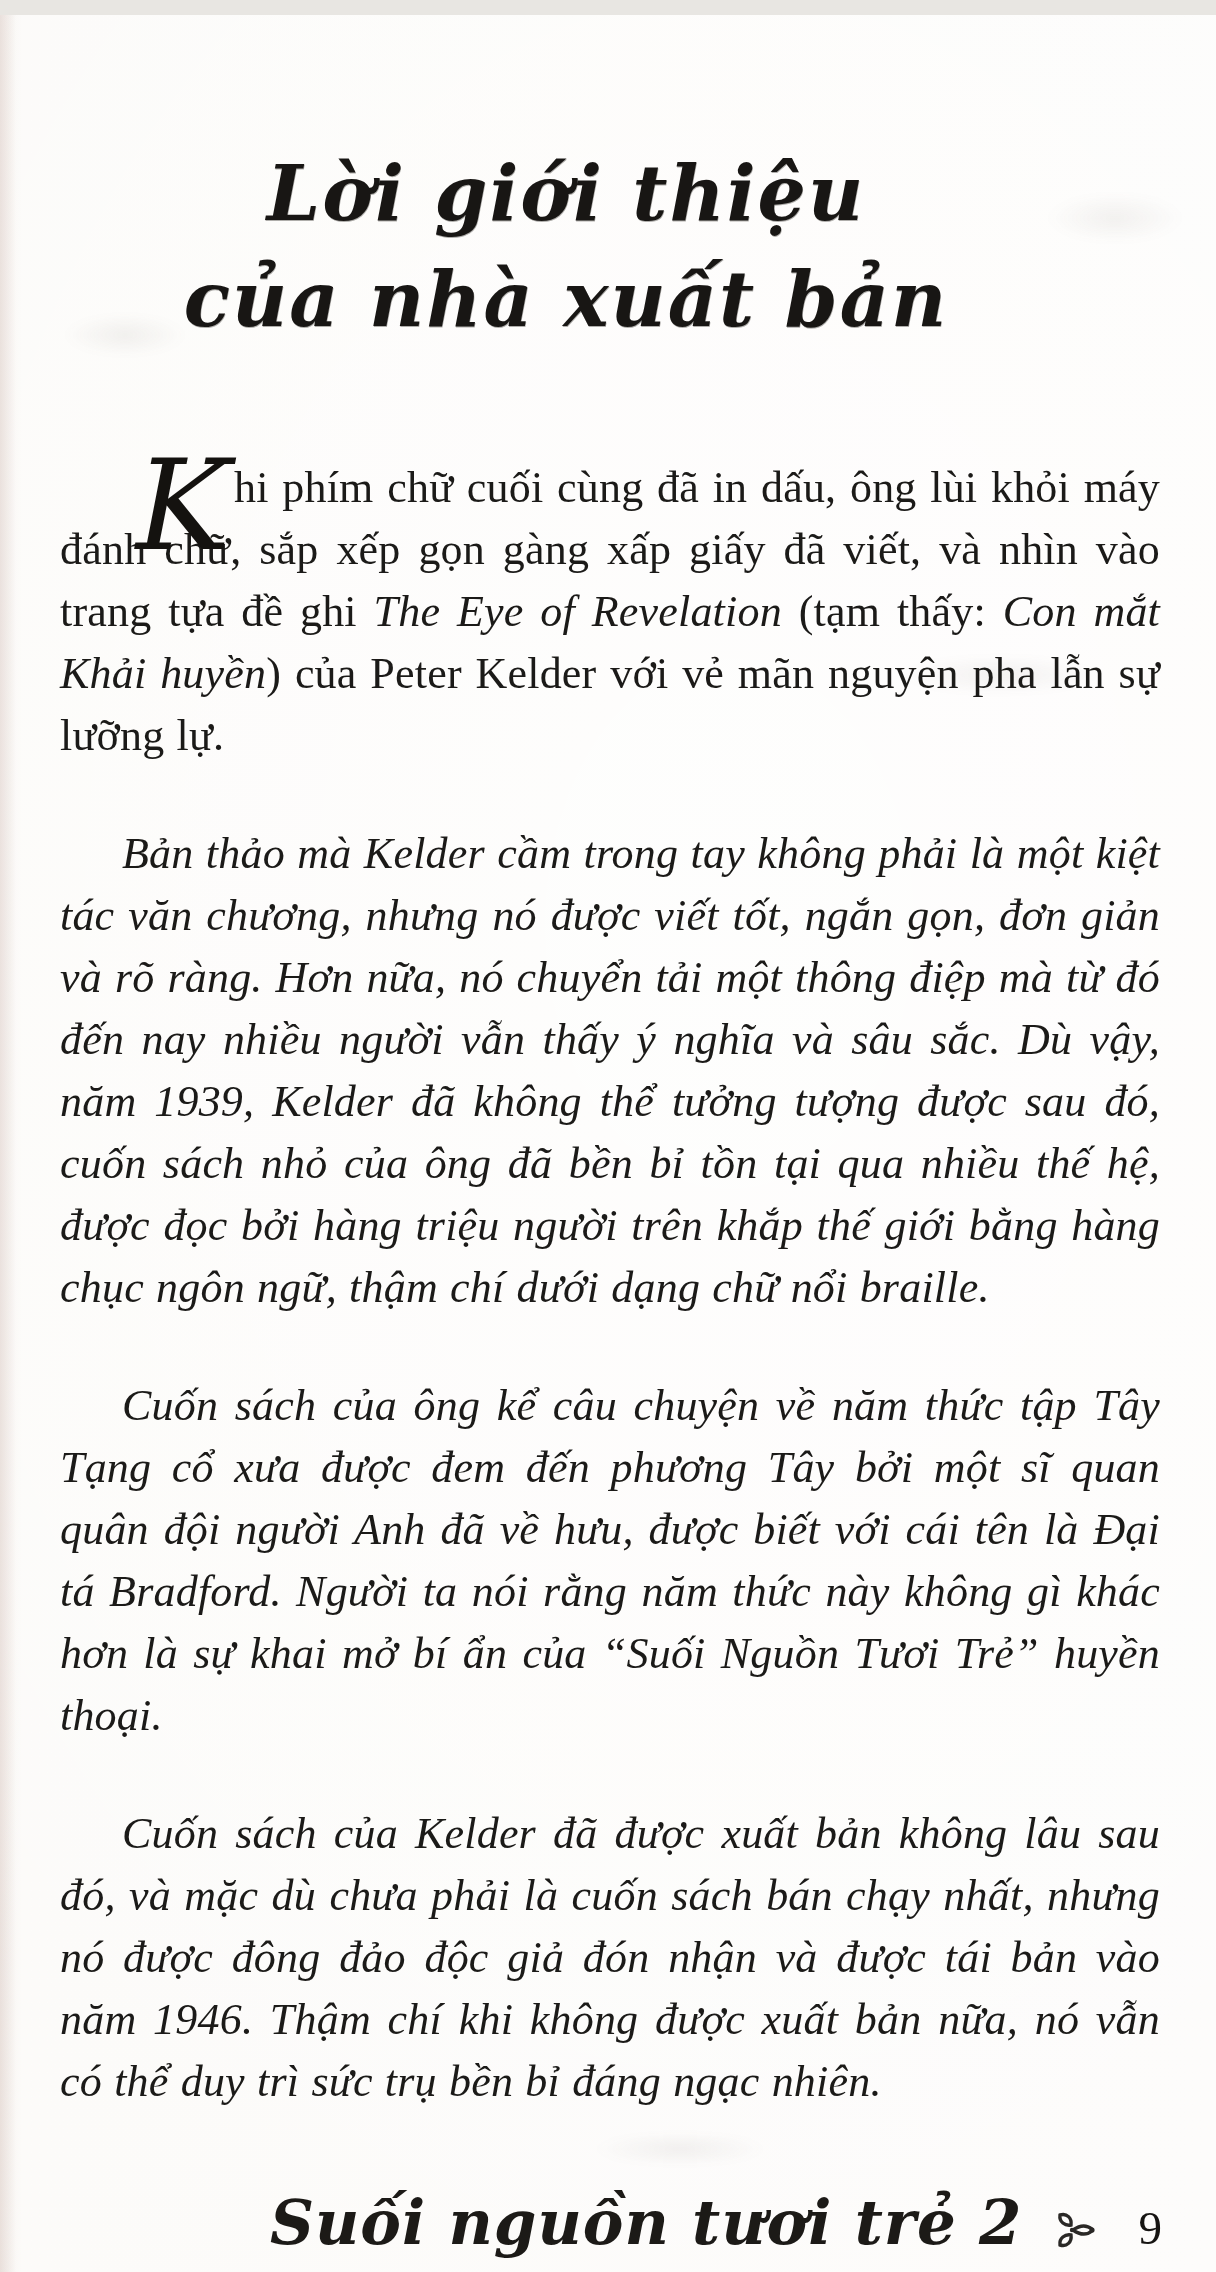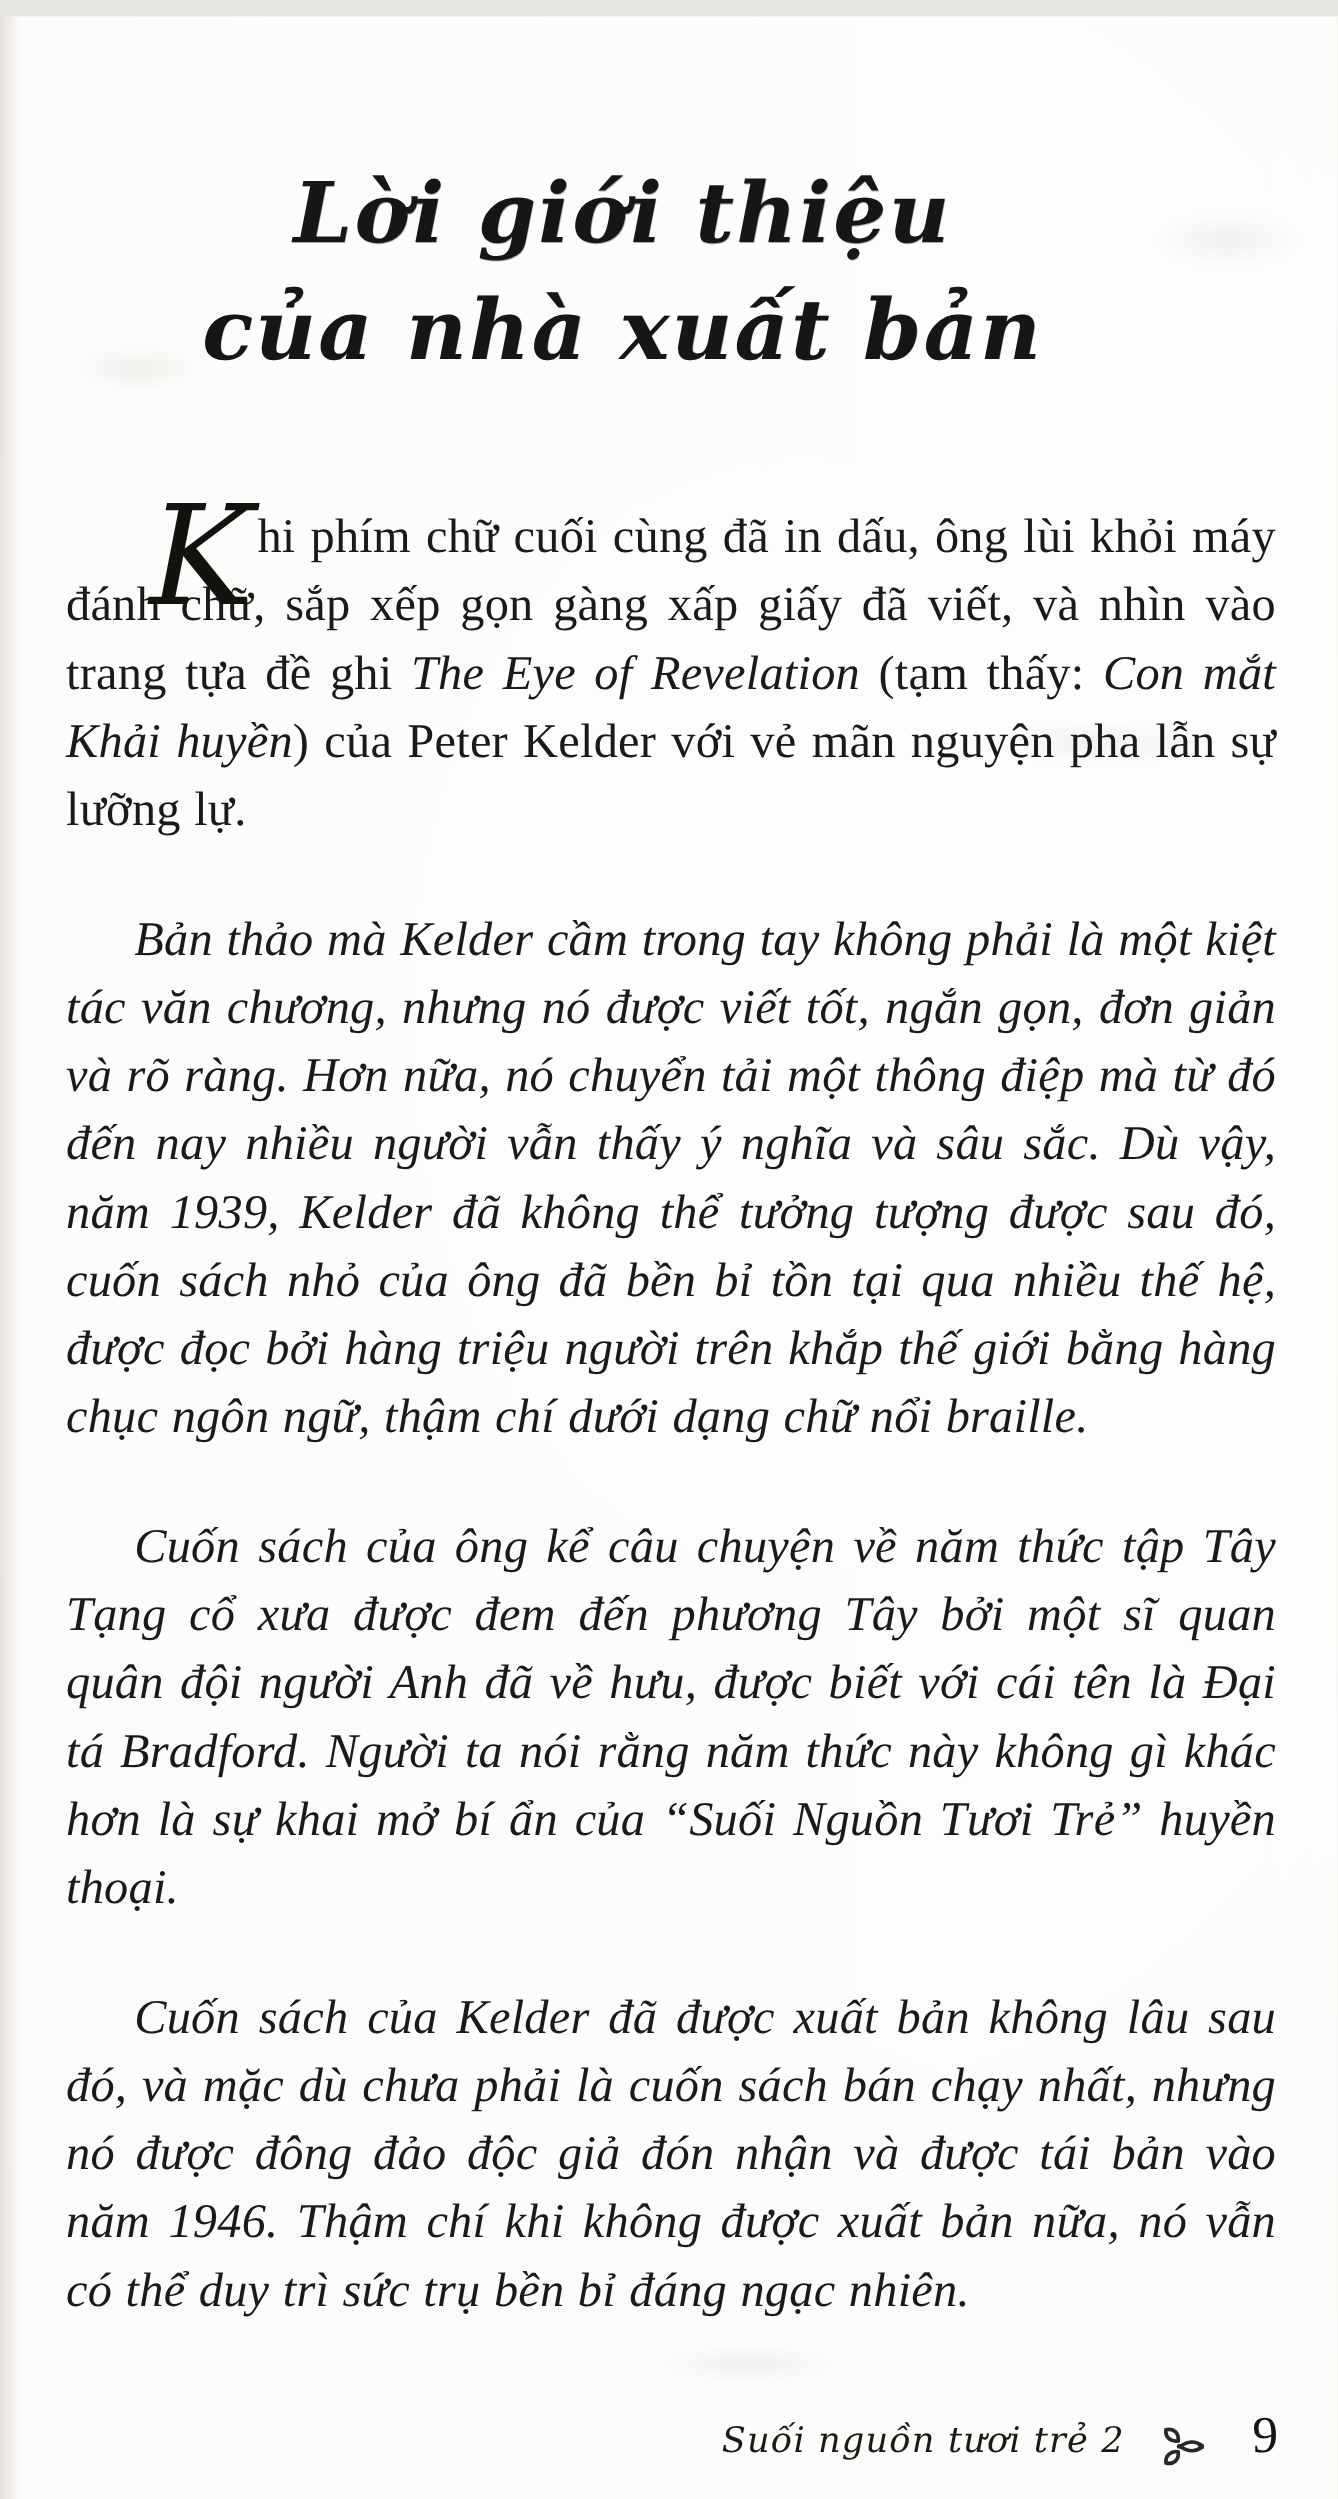--- a/index.html
+++ b/index.html
@@ -80,22 +80,22 @@
     position: absolute;
     top: 2172px;
     right: 54px;
     display: flex;
     align-items: baseline;
     gap: 30px;
   }
   .footer-book-title {
     font-family: "DejaVu Serif", serif;
     font-style: italic;
-    font-weight: 400;
-    font-size: 32px;
+    font-weight: 700;
+    font-size: 61px;
     letter-spacing: 1px;
     color: #1c1a17;
   }
   .footer-ornament {
     align-self: center;
     width: 44px;
     height: 46px;
     margin-top: 14px;
   }
   .footer-page-number {

